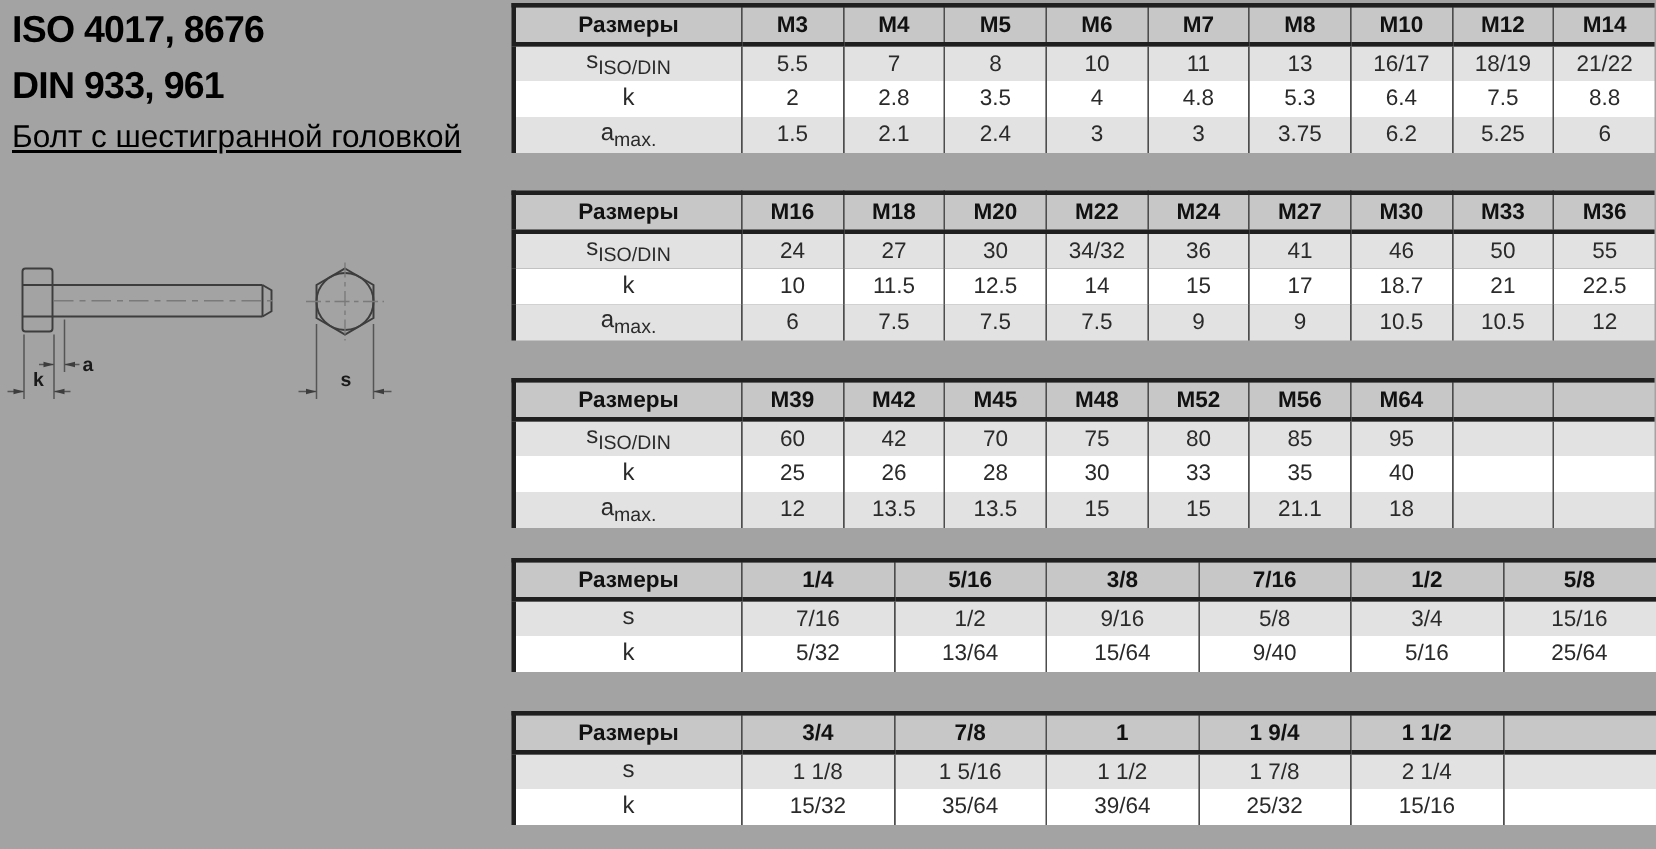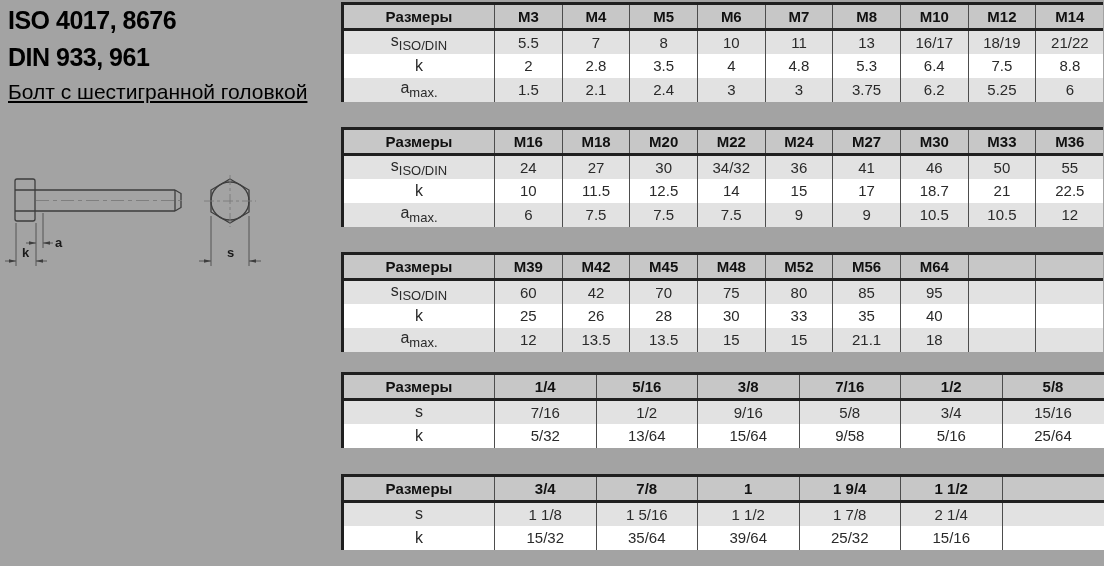--- a/index.html
+++ b/index.html
@@ -337,21 +337,21 @@
             <td>9/16</td>
             <td>5/8</td>
             <td>3/4</td>
             <td>15/16</td>
           </tr>
           <tr class="">
             <th><span class="rl">k</span></th>
             <td>5/32</td>
             <td>13/64</td>
             <td>15/64</td>
-            <td>9/58</td>
+            <td>9/40</td>
             <td>5/16</td>
             <td>25/64</td>
           </tr>
         </tbody>
       </table>
     <table id="tbl4" class="sizes">
         <colgroup>
           <col style="width:152px">
           <col style="width:101.5px">
           <col style="width:101.5px">

